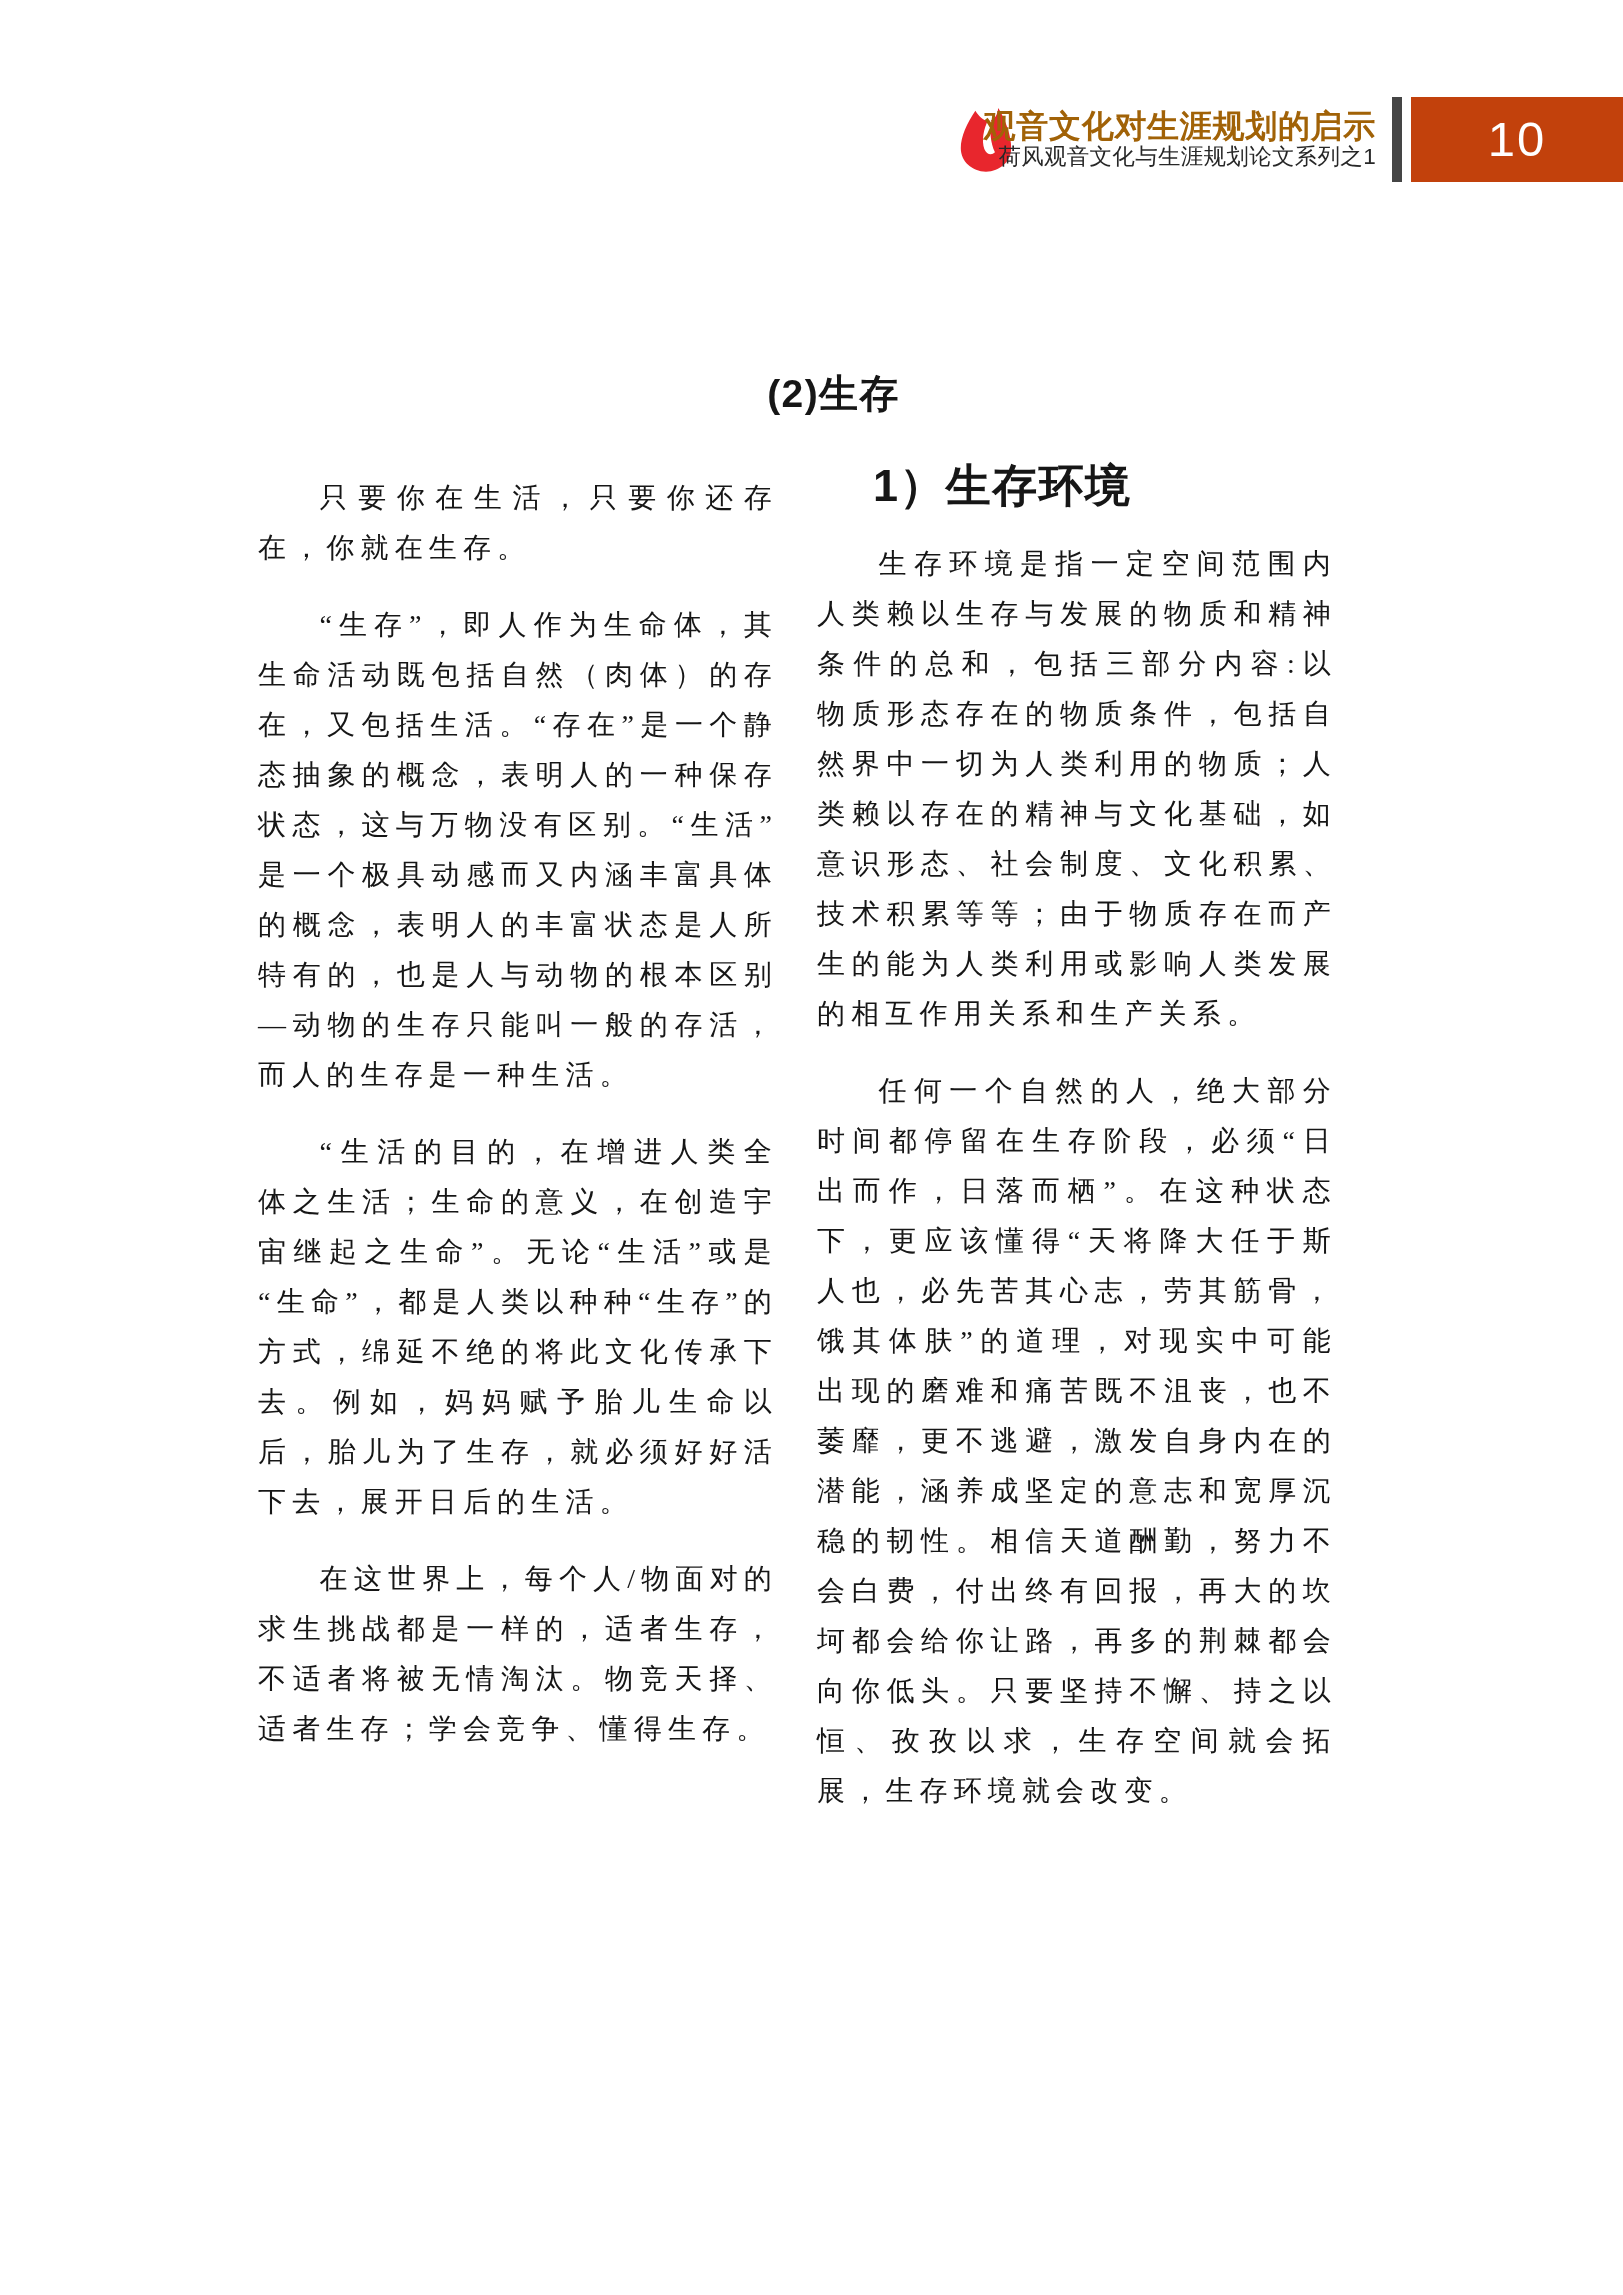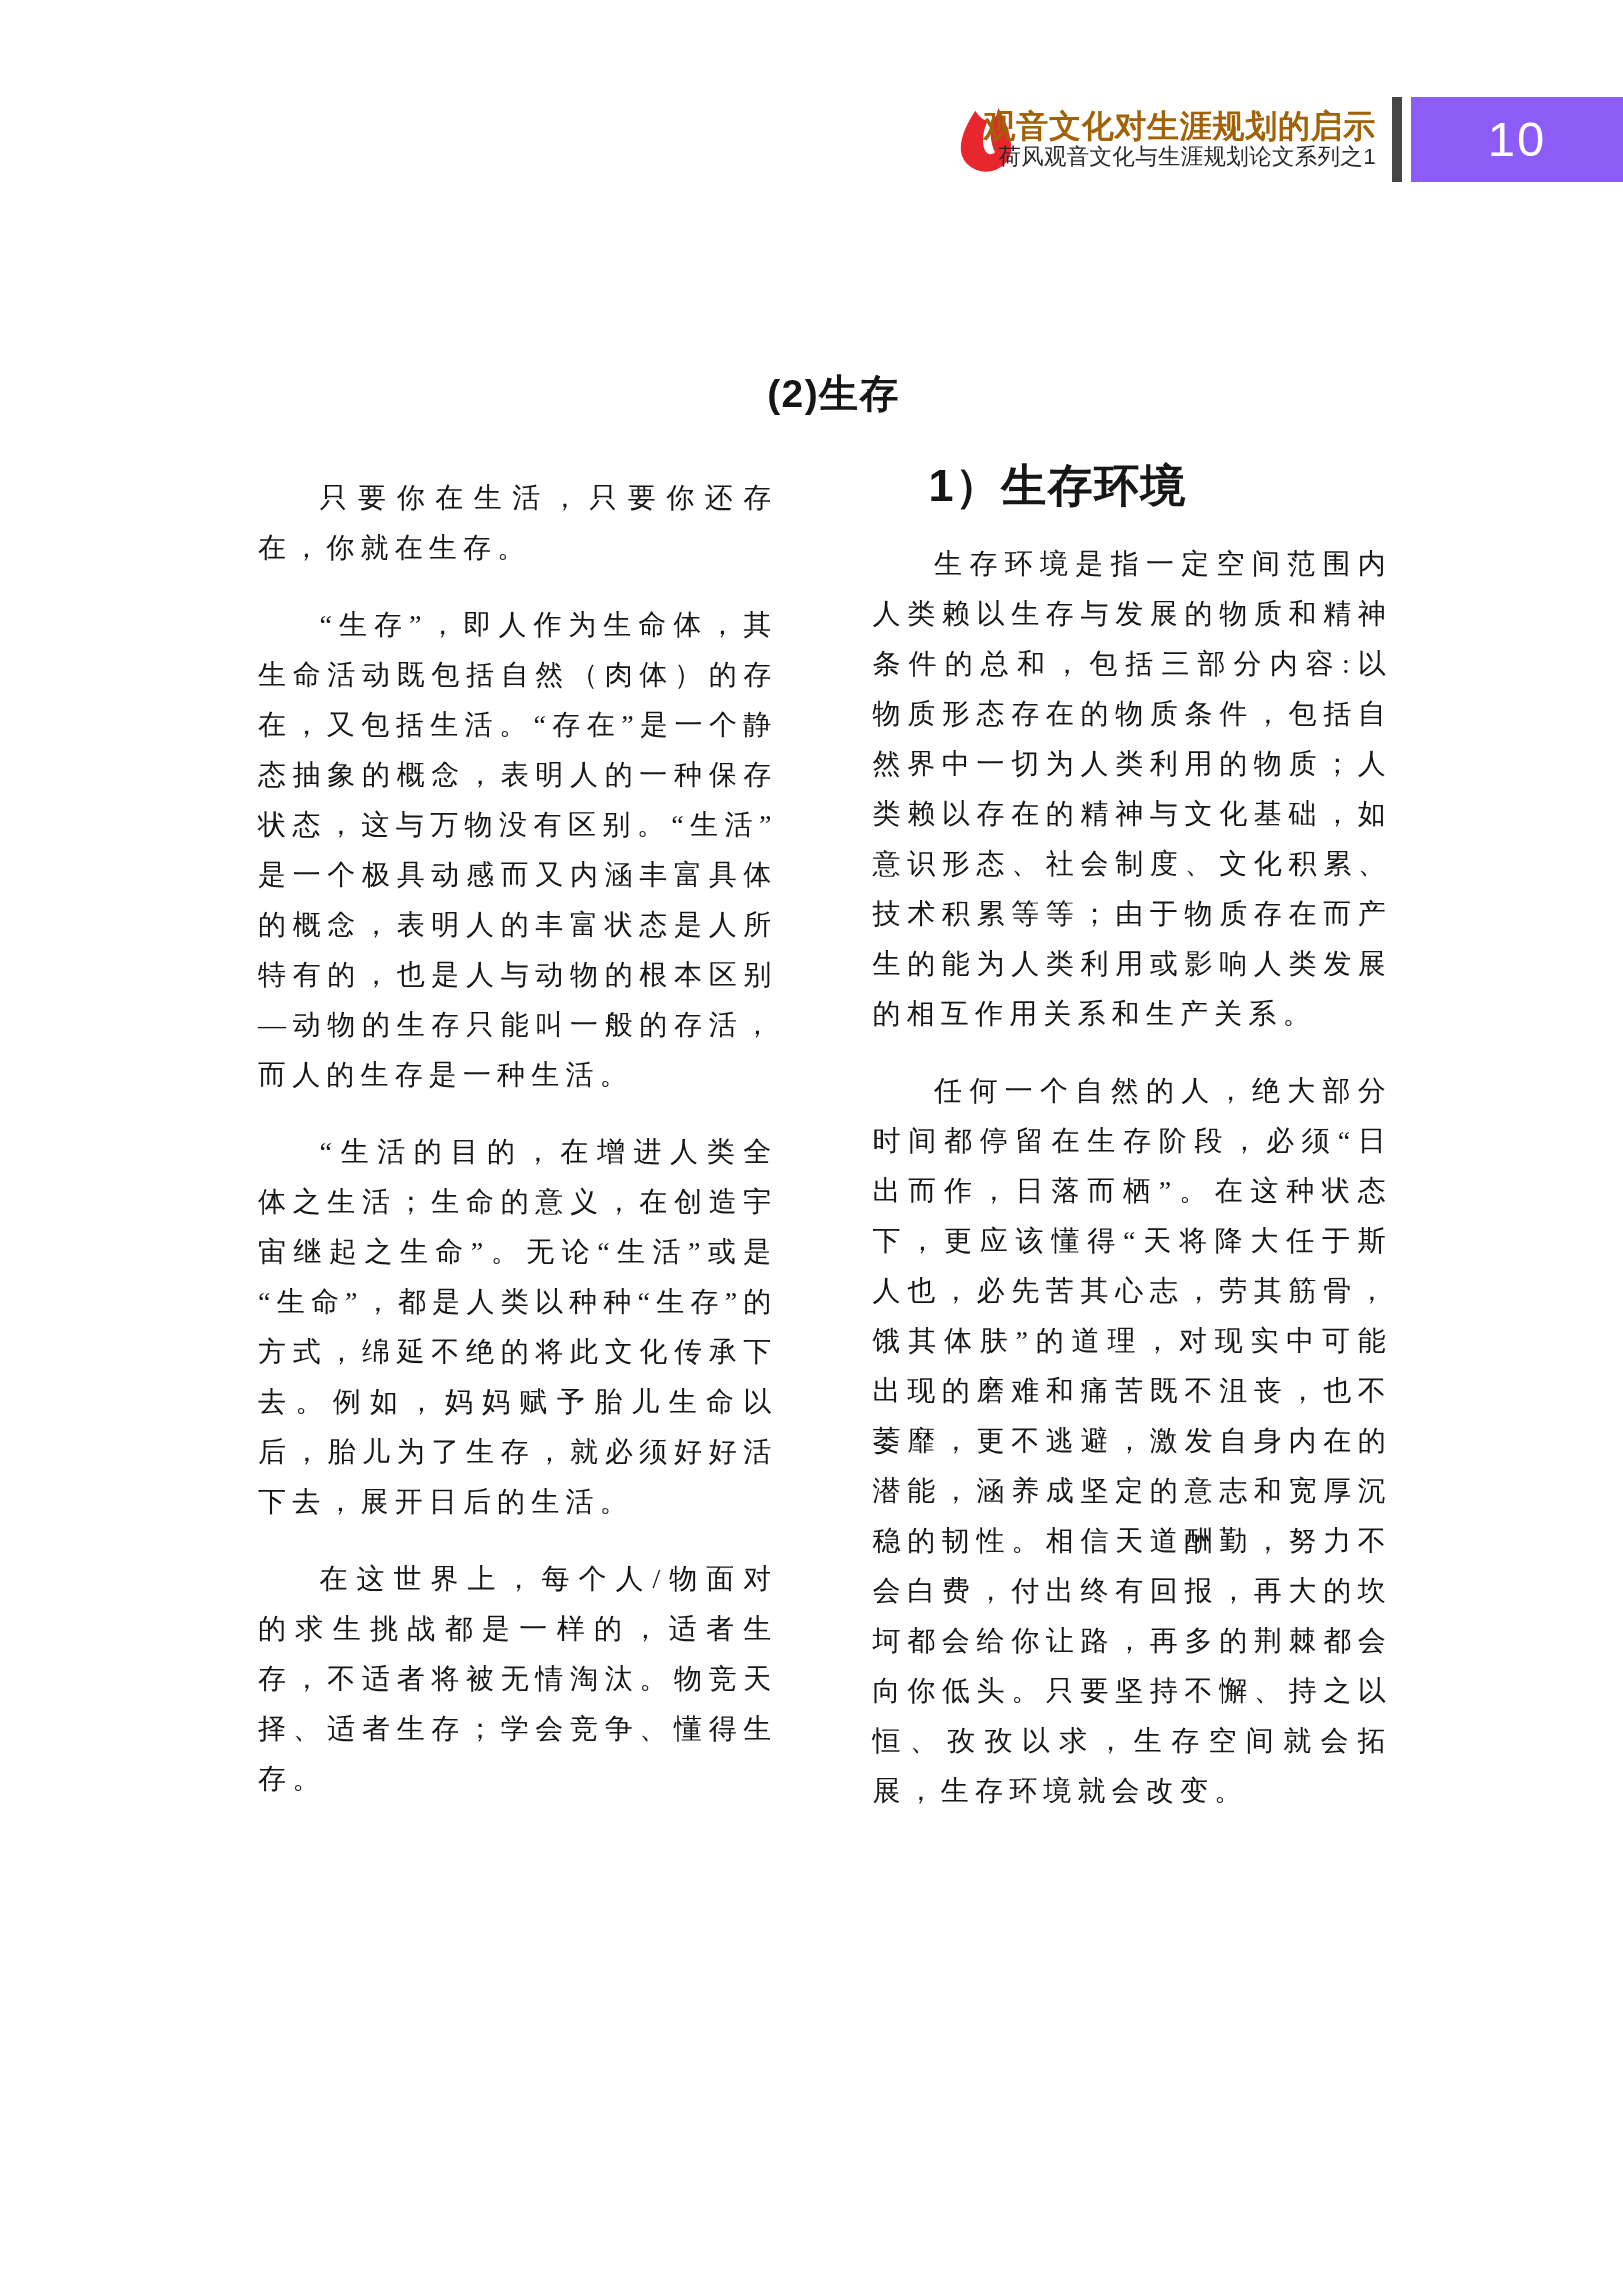--- a/index.html
+++ b/index.html
@@ -38,21 +38,21 @@
   }
 
   
   .section-title{
     position:absolute;left:264px;top:372px;width:1139px;margin:0;
     text-align:center;font-family:var(--sans);
     font-size:39px;font-weight:700;color:#161616;letter-spacing:1.4px;line-height:44px;
   }
   .cols{
     position:absolute;left:258px;top:465px;width:1134px;
-    display:flex;gap:95px;
+    display:flex;gap:39px;
   }
   .col{width:520px;}
   .col-left{padding-top:8.2px;}
   .para{
     margin:0 0 27px 0;
     font-family:var(--body);
     font-size:28px;line-height:50px;color:#161616;
     letter-spacing:0.22em;
     text-align:justify;text-justify:inter-character;
     text-indent:2.2em;
@@ -77,21 +77,21 @@
                C58 62, 56 40, 60 23 C58 21, 56 20, 55 19 Z"></path>
     </svg>
 
     <div class="head-text">
       <div class="head-title">观音文化对生涯规划的启示</div>
       <div class="head-sub">荷风观音文化与生涯规划论文系列之1</div>
     </div>
 
     <div class="head-bar" style="background-color: rgb(69, 69, 69);"></div>
 
-    <div class="page-box" style="background-color: #8b5cf6;">
+    <div class="page-box" style="background-color: #c2410c;">
       <span class="page-num">10</span>
     </div>
   </header>
 
   <main>
     <h1 class="section-title">(2)生存</h1>
 
     <div class="cols">
       <section class="col col-left">
           <p class="para">只要你在生活，只要你还存在，你就在生存。</p>

